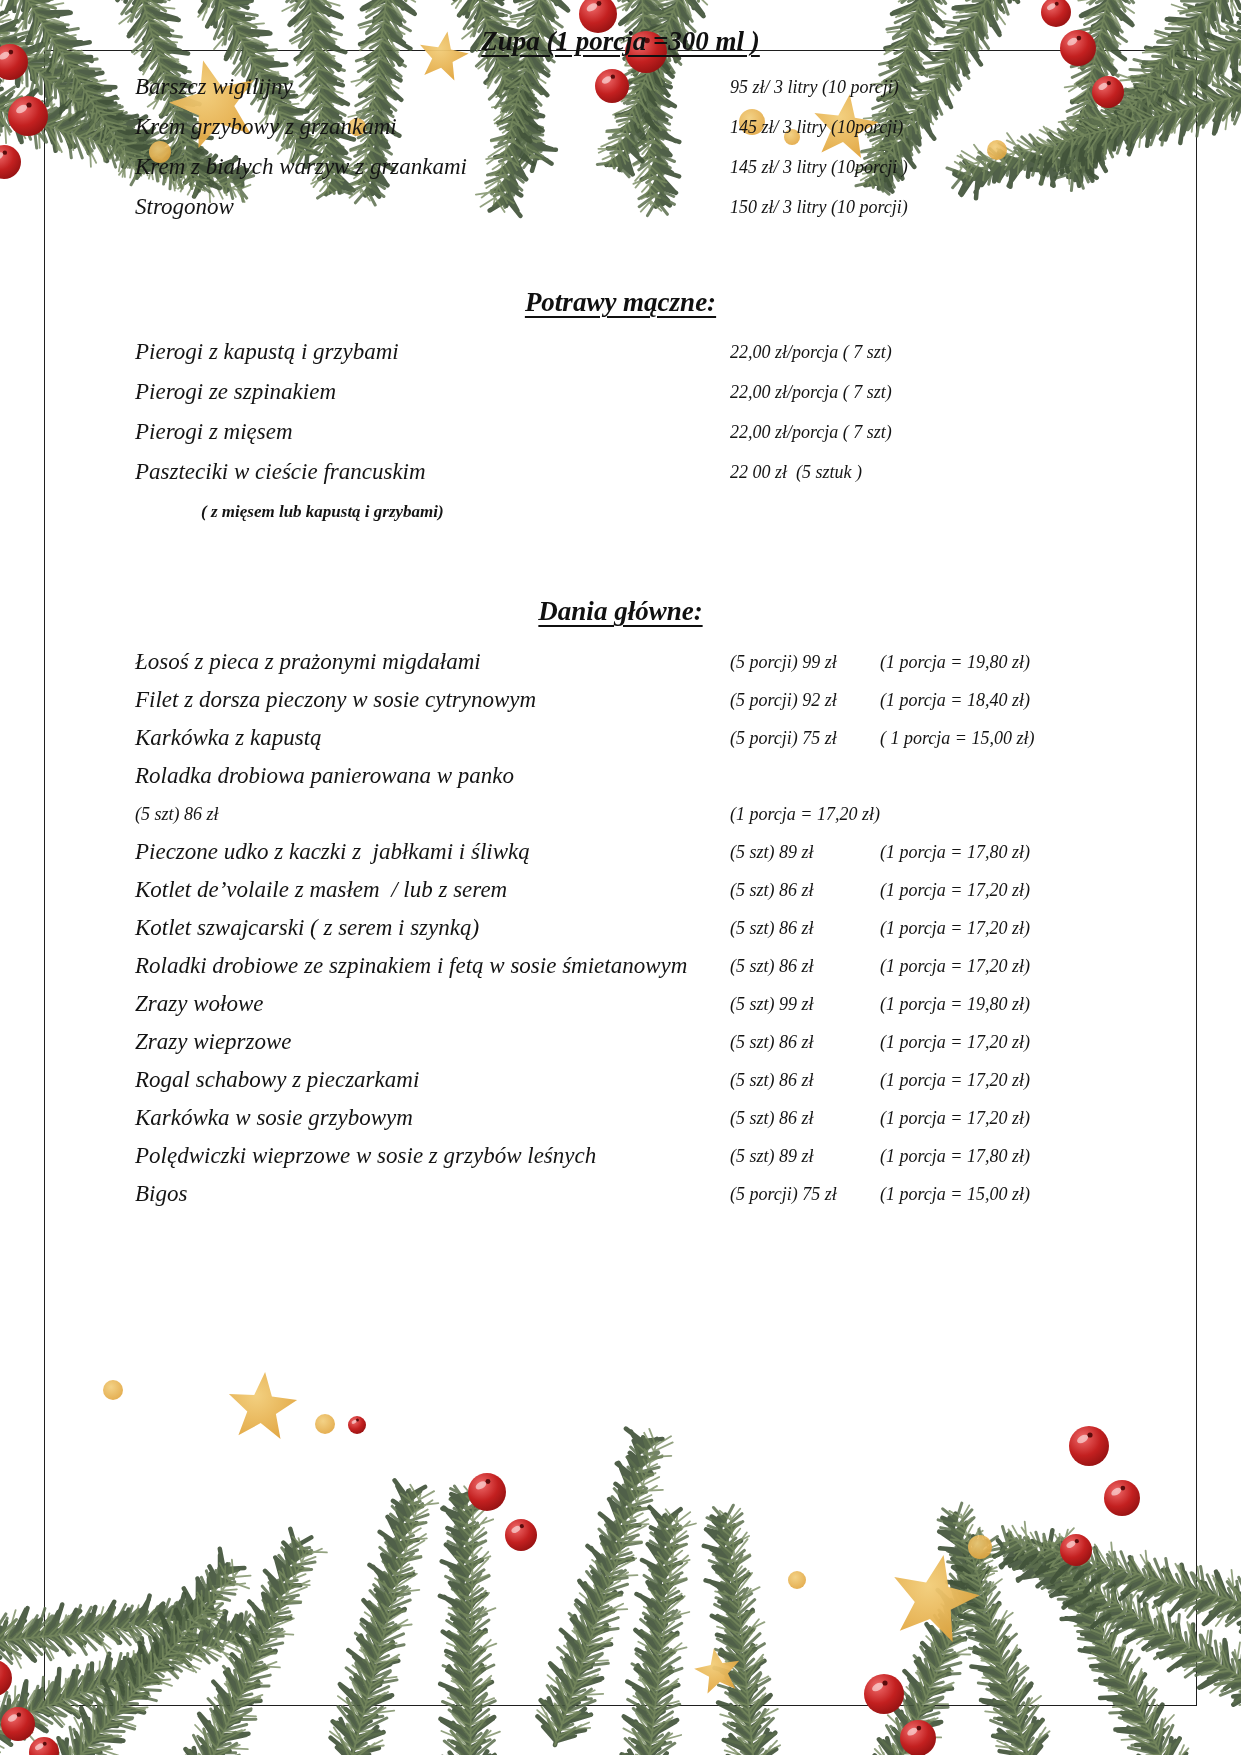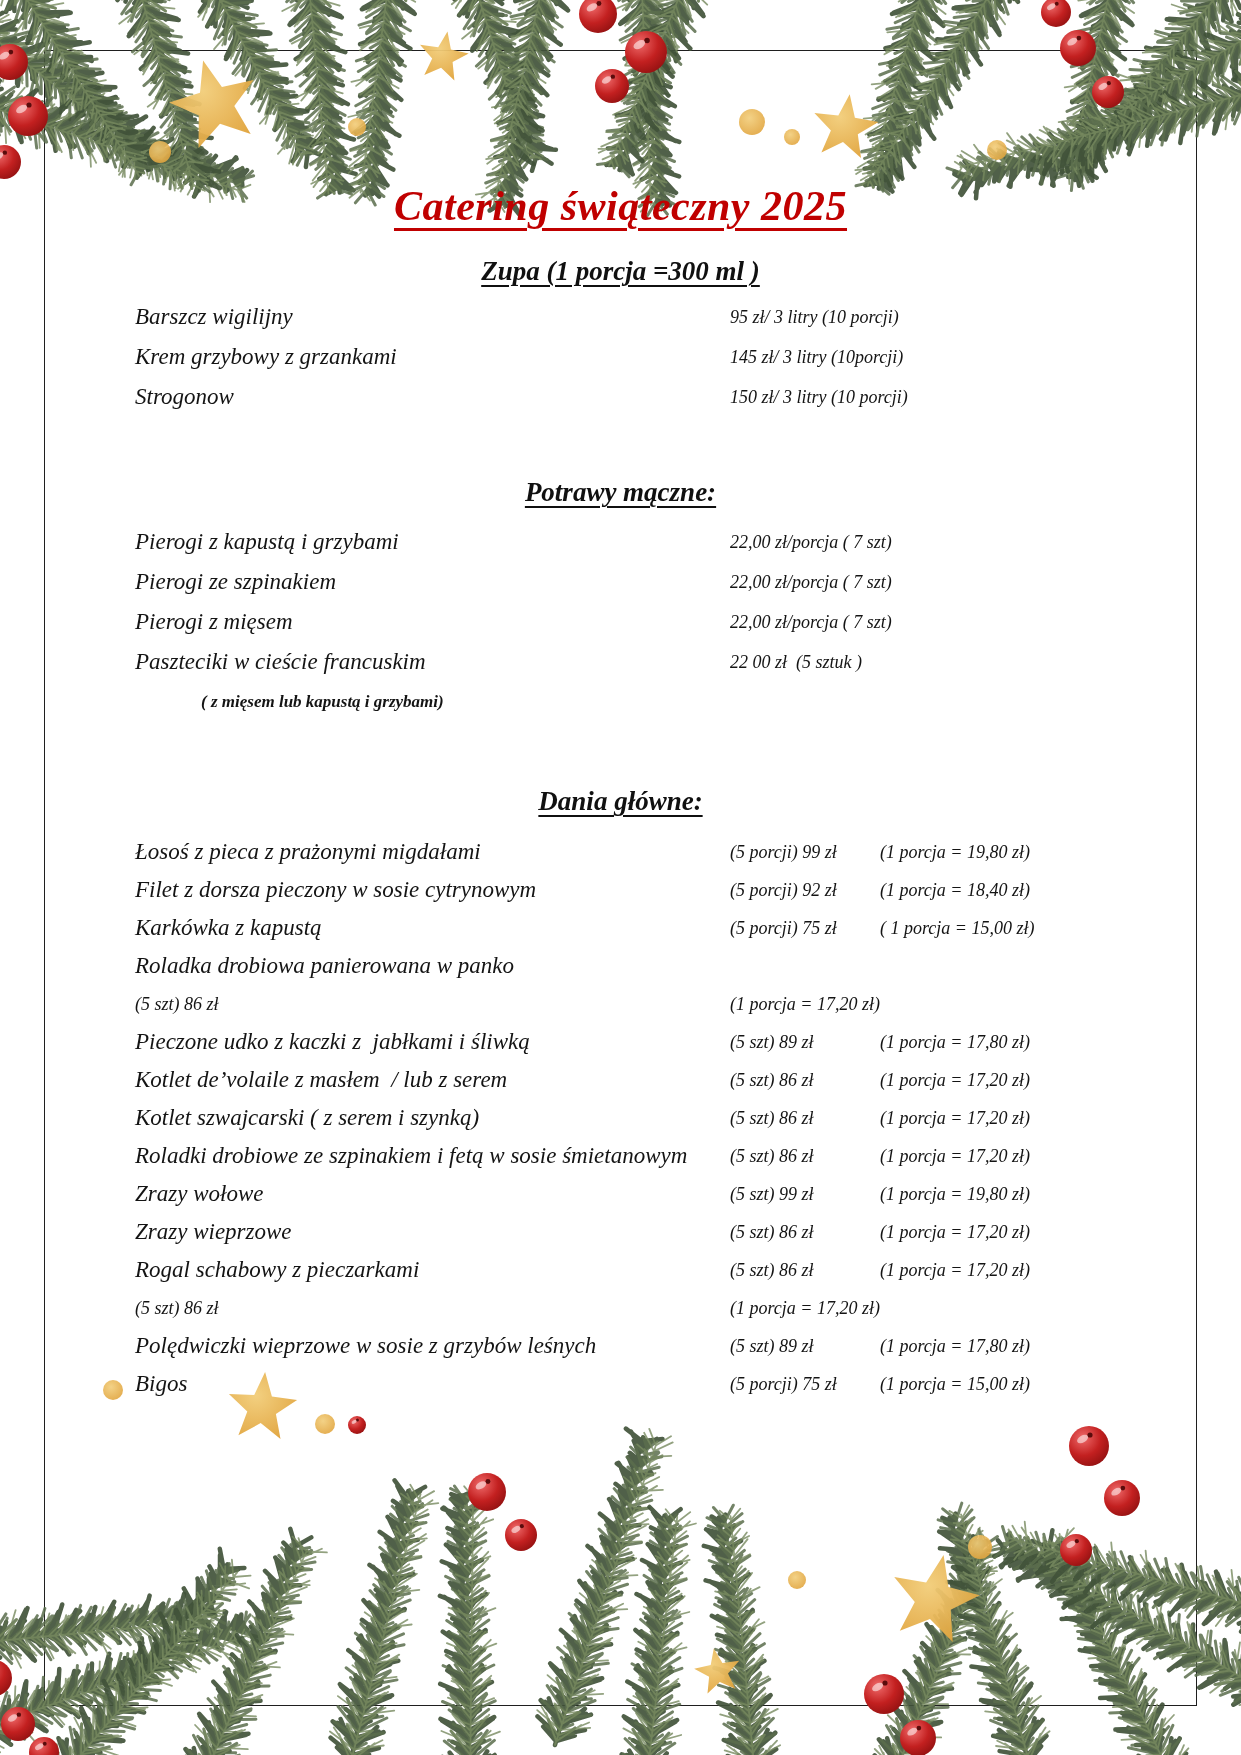--- a/index.html
+++ b/index.html
@@ -233,33 +233,37 @@
         <circle cx="792" cy="137" r="8" fill="url(#goldG)" opacity="0.9"></circle>
         <circle cx="997" cy="150" r="10" fill="url(#goldG)" opacity="0.9"></circle>
         <circle cx="113" cy="1390" r="10" fill="url(#goldG)" opacity="0.9"></circle>
         <circle cx="325" cy="1424" r="10" fill="url(#goldG)" opacity="0.9"></circle>
         <circle cx="797" cy="1580" r="9" fill="url(#goldG)" opacity="0.9"></circle>
         <circle cx="980" cy="1547" r="12" fill="url(#goldG)" opacity="0.9"></circle>
       </g>
   </svg>
 
   <div class="content">
-    <h1 class="title" style="color: rgb(192, 0, 0);">Catering świąteczny 2025</h1>
     <div id="sections">
         <section class="menu-section sec0">
     <h2 class="section-heading">Zupa (1 porcja =300 ml )</h2>
     <div class="rows">
             <div class="row">
     <span class="item-name">Barszcz wigilijny</span>
     <span class="item-qty span2">95 zł/ 3 litry (10 porcji)</span>
 
   </div>
             <div class="row">
     <span class="item-name">Krem grzybowy z grzankami</span>
     <span class="item-qty span2">145 zł/ 3 litry (10porcji)</span>
+
+  </div>
+            <div class="row">
+    <span class="item-name">Krem z białych warzyw z grzankami</span>
+    <span class="item-qty span2">145 zł/ 3 litry (10porcji )</span>
 
   </div>
             <div class="row">
     <span class="item-name">Strogonow</span>
     <span class="item-qty span2">150 zł/ 3 litry (10 porcji)</span>
 
   </div>
           </div>
   </section>
         <section class="menu-section sec1">
@@ -348,20 +352,21 @@
     <span class="item-name">Zrazy wieprzowe</span>
     <span class="item-qty">(5 szt) 86 zł</span>
     <span class="item-unit">(1 porcja = 17,20 zł)</span>
   </div>
             <div class="row">
     <span class="item-name">Rogal schabowy z pieczarkami</span>
     <span class="item-qty">(5 szt) 86 zł</span>
     <span class="item-unit">(1 porcja = 17,20 zł)</span>
   </div>
             <div class="row">
+    <span class="item-name">Karkówka w sosie grzybowym</span>
     <span class="item-qty">(5 szt) 86 zł</span>
     <span class="item-unit">(1 porcja = 17,20 zł)</span>
   </div>
             <div class="row">
     <span class="item-name">Polędwiczki wieprzowe w sosie z grzybów leśnych</span>
     <span class="item-qty">(5 szt) 89 zł</span>
     <span class="item-unit">(1 porcja = 17,80 zł)</span>
   </div>
             <div class="row">
     <span class="item-name">Bigos</span>

